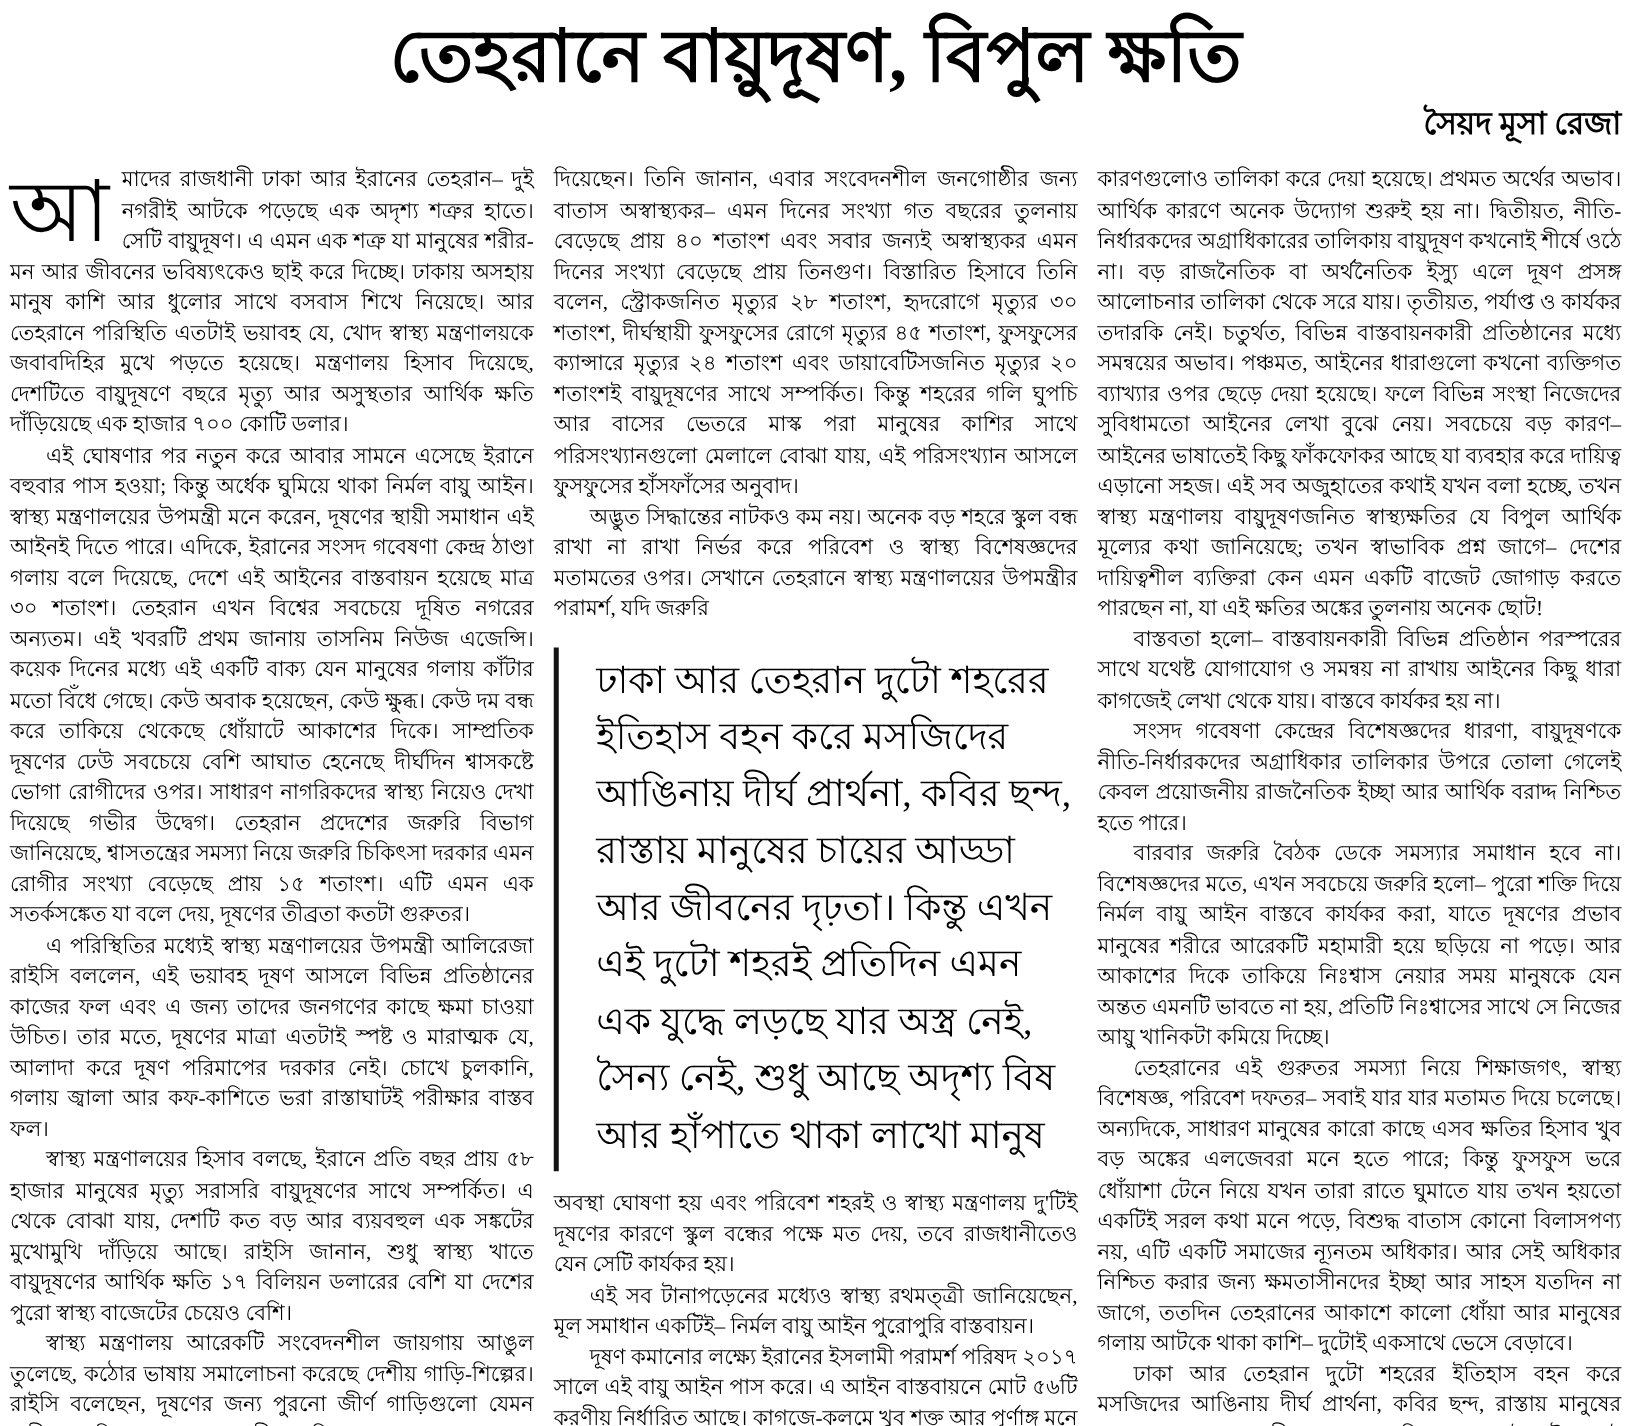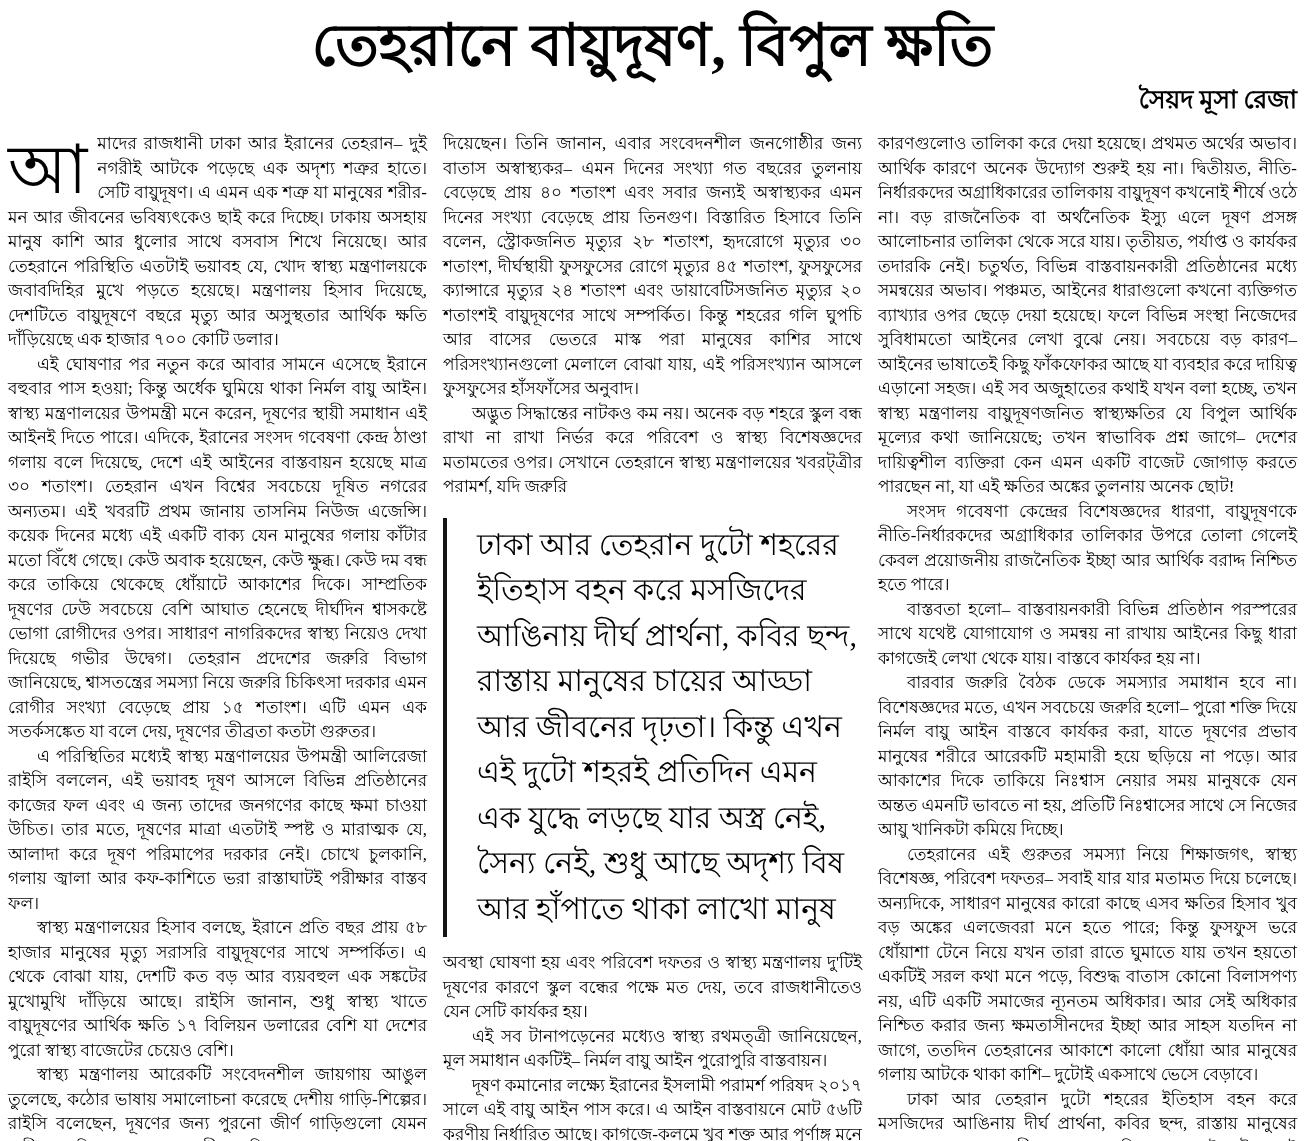--- a/index.html
+++ b/index.html
@@ -76,33 +76,33 @@
       <p class="first"><span class="dropcap">আ</span><span>মাদের রাজধানী ঢাকা আর ইরানের তেহরান– দুই নগরীই আটকে পড়েছে এক অদৃশ্য শত্রুর হাতে। সেটি বায়ুদূষণ। এ এমন এক শত্রু যা মানুষের শরীর-মন আর জীবনের ভবিষ্যৎকেও ছাই করে দিচ্ছে। ঢাকায় অসহায় মানুষ কাশি আর ধুলোর সাথে বসবাস শিখে নিয়েছে। আর তেহরানে পরিস্থিতি এতটাই ভয়াবহ যে, খোদ স্বাস্থ্য মন্ত্রণালয়কে জবাবদিহির মুখে পড়তে হয়েছে। মন্ত্রণালয় হিসাব দিয়েছে, দেশটিতে বায়ুদূষণে বছরে মৃত্যু আর অসুস্থতার আর্থিক ক্ষতি দাঁড়িয়েছে এক হাজার ৭০০ কোটি ডলার।</span></p>
       <p>এই ঘোষণার পর নতুন করে আবার সামনে এসেছে ইরানে বহুবার পাস হওয়া; কিন্তু অর্ধেক ঘুমিয়ে থাকা নির্মল বায়ু আইন। স্বাস্থ্য মন্ত্রণালয়ের উপমন্ত্রী মনে করেন, দূষণের স্থায়ী সমাধান এই আইনই দিতে পারে। এদিকে, ইরানের সংসদ গবেষণা কেন্দ্র ঠাণ্ডা গলায় বলে দিয়েছে, দেশে এই আইনের বাস্তবায়ন হয়েছে মাত্র ৩০ শতাংশ। তেহরান এখন বিশ্বের সবচেয়ে দূষিত নগরের অন্যতম। এই খবরটি প্রথম জানায় তাসনিম নিউজ এজেন্সি। কয়েক দিনের মধ্যে এই একটি বাক্য যেন মানুষের গলায় কাঁটার মতো বিঁধে গেছে। কেউ অবাক হয়েছেন, কেউ ক্ষুব্ধ। কেউ দম বন্ধ করে তাকিয়ে থেকেছে ধোঁয়াটে আকাশের দিকে। সাম্প্রতিক দূষণের ঢেউ সবচেয়ে বেশি আঘাত হেনেছে দীর্ঘদিন শ্বাসকষ্টে ভোগা রোগীদের ওপর। সাধারণ নাগরিকদের স্বাস্থ্য নিয়েও দেখা দিয়েছে গভীর উদ্বেগ। তেহরান প্রদেশের জরুরি বিভাগ জানিয়েছে, শ্বাসতন্ত্রের সমস্যা নিয়ে জরুরি চিকিৎসা দরকার এমন রোগীর সংখ্যা বেড়েছে প্রায় ১৫ শতাংশ। এটি এমন এক সতর্কসঙ্কেত যা বলে দেয়, দূষণের তীব্রতা কতটা গুরুতর।</p>
       <p>এ পরিস্থিতির মধ্যেই স্বাস্থ্য মন্ত্রণালয়ের উপমন্ত্রী আলিরেজা রাইসি বললেন, এই ভয়াবহ দূষণ আসলে বিভিন্ন প্রতিষ্ঠানের কাজের ফল এবং এ জন্য তাদের জনগণের কাছে ক্ষমা চাওয়া উচিত। তার মতে, দূষণের মাত্রা এতটাই স্পষ্ট ও মারাত্মক যে, আলাদা করে দূষণ পরিমাপের দরকার নেই। চোখে চুলকানি, গলায় জ্বালা আর কফ-কাশিতে ভরা রাস্তাঘাটই পরীক্ষার বাস্তব ফল।</p>
       <p>স্বাস্থ্য মন্ত্রণালয়ের হিসাব বলছে, ইরানে প্রতি বছর প্রায় ৫৮ হাজার মানুষের মৃত্যু সরাসরি বায়ুদূষণের সাথে সম্পর্কিত। এ থেকে বোঝা যায়, দেশটি কত বড় আর ব্যয়বহুল এক সঙ্কটের মুখোমুখি দাঁড়িয়ে আছে। রাইসি জানান, শুধু স্বাস্থ্য খাতে বায়ুদূষণের আর্থিক ক্ষতি ১৭ বিলিয়ন ডলারের বেশি যা দেশের পুরো স্বাস্থ্য বাজেটের চেয়েও বেশি।</p>
       <p>স্বাস্থ্য মন্ত্রণালয় আরেকটি সংবেদনশীল জায়গায় আঙুল তুলেছে, কঠোর ভাষায় সমালোচনা করেছে দেশীয় গাড়ি-শিল্পের। রাইসি বলেছেন, দূষণের জন্য পুরনো জীর্ণ গাড়িগুলো যেমন দায়ী, তেমনি নতুন অনেক দেশীয় গাড়িও সমস্যা বাড়াচ্ছে। তার ভাষায়, সমস্যা শুধু পুরনো গাড়ি নয় নতুন মডেলেরও জ্বালানি খরচ অস্বাভাবিকভাবে বেশি। অনেক দেশ ইতোমধ্যেই পেট্রলচালিত গাড়ির ব্যবহার কমিয়ে এনেছে, কেউ কেউ পুরোপুরি বিদায়ও জানিয়েছে। যেমন– সাংহাই, যেটি একসময় বিশ্বের সবচেয়ে দূষিত নগরগুলোর অন্যতম ছিল, সেই নগরী এখন আন্তর্জাতিক মানের কাছাকাছি পৌঁছে গেছে।</p>
 
     </div>
 
     <div class="col">
       <p class="cont">দিয়েছেন। তিনি জানান, এবার সংবেদনশীল জনগোষ্ঠীর জন্য বাতাস অস্বাস্থ্যকর– এমন দিনের সংখ্যা গত বছরের তুলনায় বেড়েছে প্রায় ৪০ শতাংশ এবং সবার জন্যই অস্বাস্থ্যকর এমন দিনের সংখ্যা বেড়েছে প্রায় তিনগুণ। বিস্তারিত হিসাবে তিনি বলেন, স্ট্রোকজনিত মৃত্যুর ২৮ শতাংশ, হৃদরোগে মৃত্যুর ৩০ শতাংশ, দীর্ঘস্থায়ী ফুসফুসের রোগে মৃত্যুর ৪৫ শতাংশ, ফুসফুসের ক্যান্সারে মৃত্যুর ২৪ শতাংশ এবং ডায়াবেটিসজনিত মৃত্যুর ২০ শতাংশই বায়ুদূষণের সাথে সম্পর্কিত। কিন্তু শহরের গলি ঘুপচি আর বাসের ভেতরে মাস্ক পরা মানুষের কাশির সাথে পরিসংখ্যানগুলো মেলালে বোঝা যায়, এই পরিসংখ্যান আসলে ফুসফুসের হাঁসফাঁসের অনুবাদ।</p>
-      <p>অদ্ভুত সিদ্ধান্তের নাটকও কম নয়। অনেক বড় শহরে স্কুল বন্ধ রাখা না রাখা নির্ভর করে পরিবেশ ও স্বাস্থ্য বিশেষজ্ঞদের মতামতের ওপর। সেখানে তেহরানে স্বাস্থ্য মন্ত্রণালয়ের খবরট্ত্রীর পরামর্শ, যদি জরুরি</p>
+      <p>অদ্ভুত সিদ্ধান্তের নাটকও কম নয়। অনেক বড় শহরে স্কুল বন্ধ রাখা না রাখা নির্ভর করে পরিবেশ ও স্বাস্থ্য বিশেষজ্ঞদের মতামতের ওপর। সেখানে তেহরানে স্বাস্থ্য মন্ত্রণালয়ের উপমন্ত্রীর পরামর্শ, যদি জরুরি</p>
       <blockquote class="pullquote">
         <span>ঢাকা আর তেহরান দুটো শহরের ইতিহাস বহন করে মসজিদের আঙিনায় দীর্ঘ প্রার্থনা, কবির ছন্দ, রাস্তায় মানুষের চায়ের আড্ডা আর জীবনের দৃঢ়তা। কিন্তু এখন এই দুটো শহরই প্রতিদিন এমন এক যুদ্ধে লড়ছে যার অস্ত্র নেই, সৈন্য নেই, শুধু আছে অদৃশ্য বিষ আর হাঁপাতে থাকা লাখো মানুষ</span>
       </blockquote>
-      <p class="cont">অবস্থা ঘোষণা হয় এবং পরিবেশ দফতর ও স্বাস্থ্য মন্ত্রণালয় দু'টিই দূষণের কারণে স্কুল বন্ধের পক্ষে মত দেয়, তবে রাজধানীতেও যেন সেটি কার্যকর হয়।</p>
+      <p class="cont">অবস্থা ঘোষণা হয় এবং পরিবেশ শহরই ও স্বাস্থ্য মন্ত্রণালয় দু'টিই দূষণের কারণে স্কুল বন্ধের পক্ষে মত দেয়, তবে রাজধানীতেও যেন সেটি কার্যকর হয়।</p>
       <p>এই সব টানাপড়েনের মধ্যেও স্বাস্থ্য রথমত্ত্রী জানিয়েছেন, মূল সমাধান একটিই– নির্মল বায়ু আইন পুরোপুরি বাস্তবায়ন।</p>
       <p>দূষণ কমানোর লক্ষ্যে ইরানের ইসলামী পরামর্শ পরিষদ ২০১৭ সালে এই বায়ু আইন পাস করে। এ আইন বাস্তবায়নে মোট ৫৬টি করণীয় নির্ধারিত আছে। কাগজে-কলমে খুব শক্ত আর পূর্ণাঙ্গ মনে হলেও সংসদ গবেষণা কেন্দ্রের সাম্প্রতিক প্রতিবেদনে দেখা যাচ্ছে, এই ৫৬টি ধাপের মধ্যে মাত্র ১৭টি ভালোভাবে বাস্তবায়িত হয়েছে। ১২টি ধাপ খুব দুর্বলভাবে এবং আরো ১৭টি মাঝারি মানে বাস্তবায়িত হয়েছে। সামগ্রিক চিত্রে দাঁড়াচ্ছে, দেশে এই আইন প্রয়োগ হয়েছে মোটের ওপর মাত্র ৩০ শতাংশ। সংসদীয় গবেষক রেজাই এক টেলিভিশন সাক্ষাৎকারে সোজা ভাষায় বললেন, নির্মল বায়ু আইন ও সংশ্লিষ্ট প্রযুক্তিগত বিধিমালার পুরোটার বদলে কার্যকর হয়েছে কেবল ৩০ শতাংশ। এখন প্রশ্ন উঠেছে, কেন বাকি ৭০ শতাংশ কাগজেই রয়ে গেছে। ইরানের  মজলিশে শূরার গবেষণা কেন্দ্রের প্রতিবেদনে</p>
     </div>
 
     <div class="col">
       <p class="cont">কারণগুলোও তালিকা করে দেয়া হয়েছে। প্রথমত অর্থের অভাব। আর্থিক কারণে অনেক উদ্যোগ শুরুই হয় না। দ্বিতীয়ত, নীতি-নির্ধারকদের অগ্রাধিকারের তালিকায় বায়ুদূষণ কখনোই শীর্ষে ওঠে না। বড় রাজনৈতিক বা অর্থনৈতিক ইস্যু এলে দূষণ প্রসঙ্গ আলোচনার তালিকা থেকে সরে যায়। তৃতীয়ত, পর্যাপ্ত ও কার্যকর তদারকি নেই। চতুর্থত, বিভিন্ন বাস্তবায়নকারী প্রতিষ্ঠানের মধ্যে সমন্বয়ের অভাব। পঞ্চমত, আইনের ধারাগুলো কখনো ব্যক্তিগত ব্যাখ্যার ওপর ছেড়ে দেয়া হয়েছে। ফলে বিভিন্ন সংস্থা নিজেদের সুবিধামতো আইনের লেখা বুঝে নেয়। সবচেয়ে বড় কারণ– আইনের ভাষাতেই কিছু ফাঁকফোকর আছে যা ব্যবহার করে দায়িত্ব এড়ানো সহজ। এই সব অজুহাতের কথাই যখন বলা হচ্ছে, তখন স্বাস্থ্য মন্ত্রণালয় বায়ুদূষণজনিত স্বাস্থ্যক্ষতির যে বিপুল আর্থিক মূল্যের কথা জানিয়েছে; তখন স্বাভাবিক প্রশ্ন জাগে– দেশের দায়িত্বশীল ব্যক্তিরা কেন এমন একটি বাজেট জোগাড় করতে পারছেন না, যা এই ক্ষতির অঙ্কের তুলনায় অনেক ছোট!</p>
+      <p>বাস্তবতা হলো– বাস্তবায়নকারী বিভিন্ন প্রতিষ্ঠান পরস্পরের সাথে যথেষ্ট যোগাযোগ ও সমন্বয় না রাখায় আইনের কিছু ধারা কাগজেই লেখা থেকে যায়। বাস্তবে কার্যকর হয় না।</p>
       <p>সংসদ গবেষণা কেন্দ্রের বিশেষজ্ঞদের ধারণা, বায়ুদূষণকে নীতি-নির্ধারকদের অগ্রাধিকার তালিকার উপরে তোলা গেলেই কেবল প্রয়োজনীয় রাজনৈতিক ইচ্ছা আর আর্থিক বরাদ্দ নিশ্চিত হতে পারে।</p>
-      <p>বাস্তবতা হলো– বাস্তবায়নকারী বিভিন্ন প্রতিষ্ঠান পরস্পরের সাথে যথেষ্ট যোগাযোগ ও সমন্বয় না রাখায় আইনের কিছু ধারা কাগজেই লেখা থেকে যায়। বাস্তবে কার্যকর হয় না।</p>
       <p>বারবার জরুরি বৈঠক ডেকে সমস্যার সমাধান হবে না। বিশেষজ্ঞদের মতে, এখন সবচেয়ে জরুরি হলো– পুরো শক্তি দিয়ে নির্মল বায়ু আইন বাস্তবে কার্যকর করা, যাতে দূষণের প্রভাব মানুষের শরীরে আরেকটি মহামারী হয়ে ছড়িয়ে না পড়ে। আর আকাশের দিকে তাকিয়ে নিঃশ্বাস নেয়ার সময় মানুষকে যেন অন্তত এমনটি ভাবতে না হয়, প্রতিটি নিঃশ্বাসের সাথে সে নিজের আয়ু খানিকটা কমিয়ে দিচ্ছে।</p>
       <p>তেহরানের এই গুরুতর সমস্যা নিয়ে শিক্ষাজগৎ, স্বাস্থ্য বিশেষজ্ঞ, পরিবেশ দফতর– সবাই যার যার মতামত দিয়ে চলেছে। অন্যদিকে, সাধারণ মানুষের কারো কাছে এসব ক্ষতির হিসাব খুব বড় অঙ্কের এলজেবরা মনে হতে পারে; কিন্তু ফুসফুস ভরে ধোঁয়াশা টেনে নিয়ে যখন তারা রাতে ঘুমাতে যায় তখন হয়তো একটিই সরল কথা মনে পড়ে, বিশুদ্ধ  বাতাস কোনো বিলাসপণ্য নয়, এটি একটি সমাজের ন্যূনতম অধিকার। আর সেই অধিকার নিশ্চিত করার জন্য ক্ষমতাসীনদের ইচ্ছা আর সাহস যতদিন না জাগে, ততদিন তেহরানের আকাশে কালো ধোঁয়া আর মানুষের গলায় আটকে থাকা কাশি– দুটোই একসাথে ভেসে বেড়াবে।</p>
       <p>ঢাকা আর তেহরান দুটো শহরের ইতিহাস বহন করে মসজিদের আঙিনায় দীর্ঘ প্রার্থনা, কবির ছন্দ, রাস্তায় মানুষের চায়ের আড্ডা আর জীবনের দৃঢ়তা। কিন্তু এখন এই দুটো শহরই প্রতিদিন এমন এক যুদ্ধে লড়ছে যার অস্ত্র নেই, সৈন্য নেই, শুধু আছে অদৃশ্য বিষ আর হাঁপাতে থাকা লাখো মানুষ।</p>
 
     </div>
 
   </div>
 </div>
 
 </body></html>

